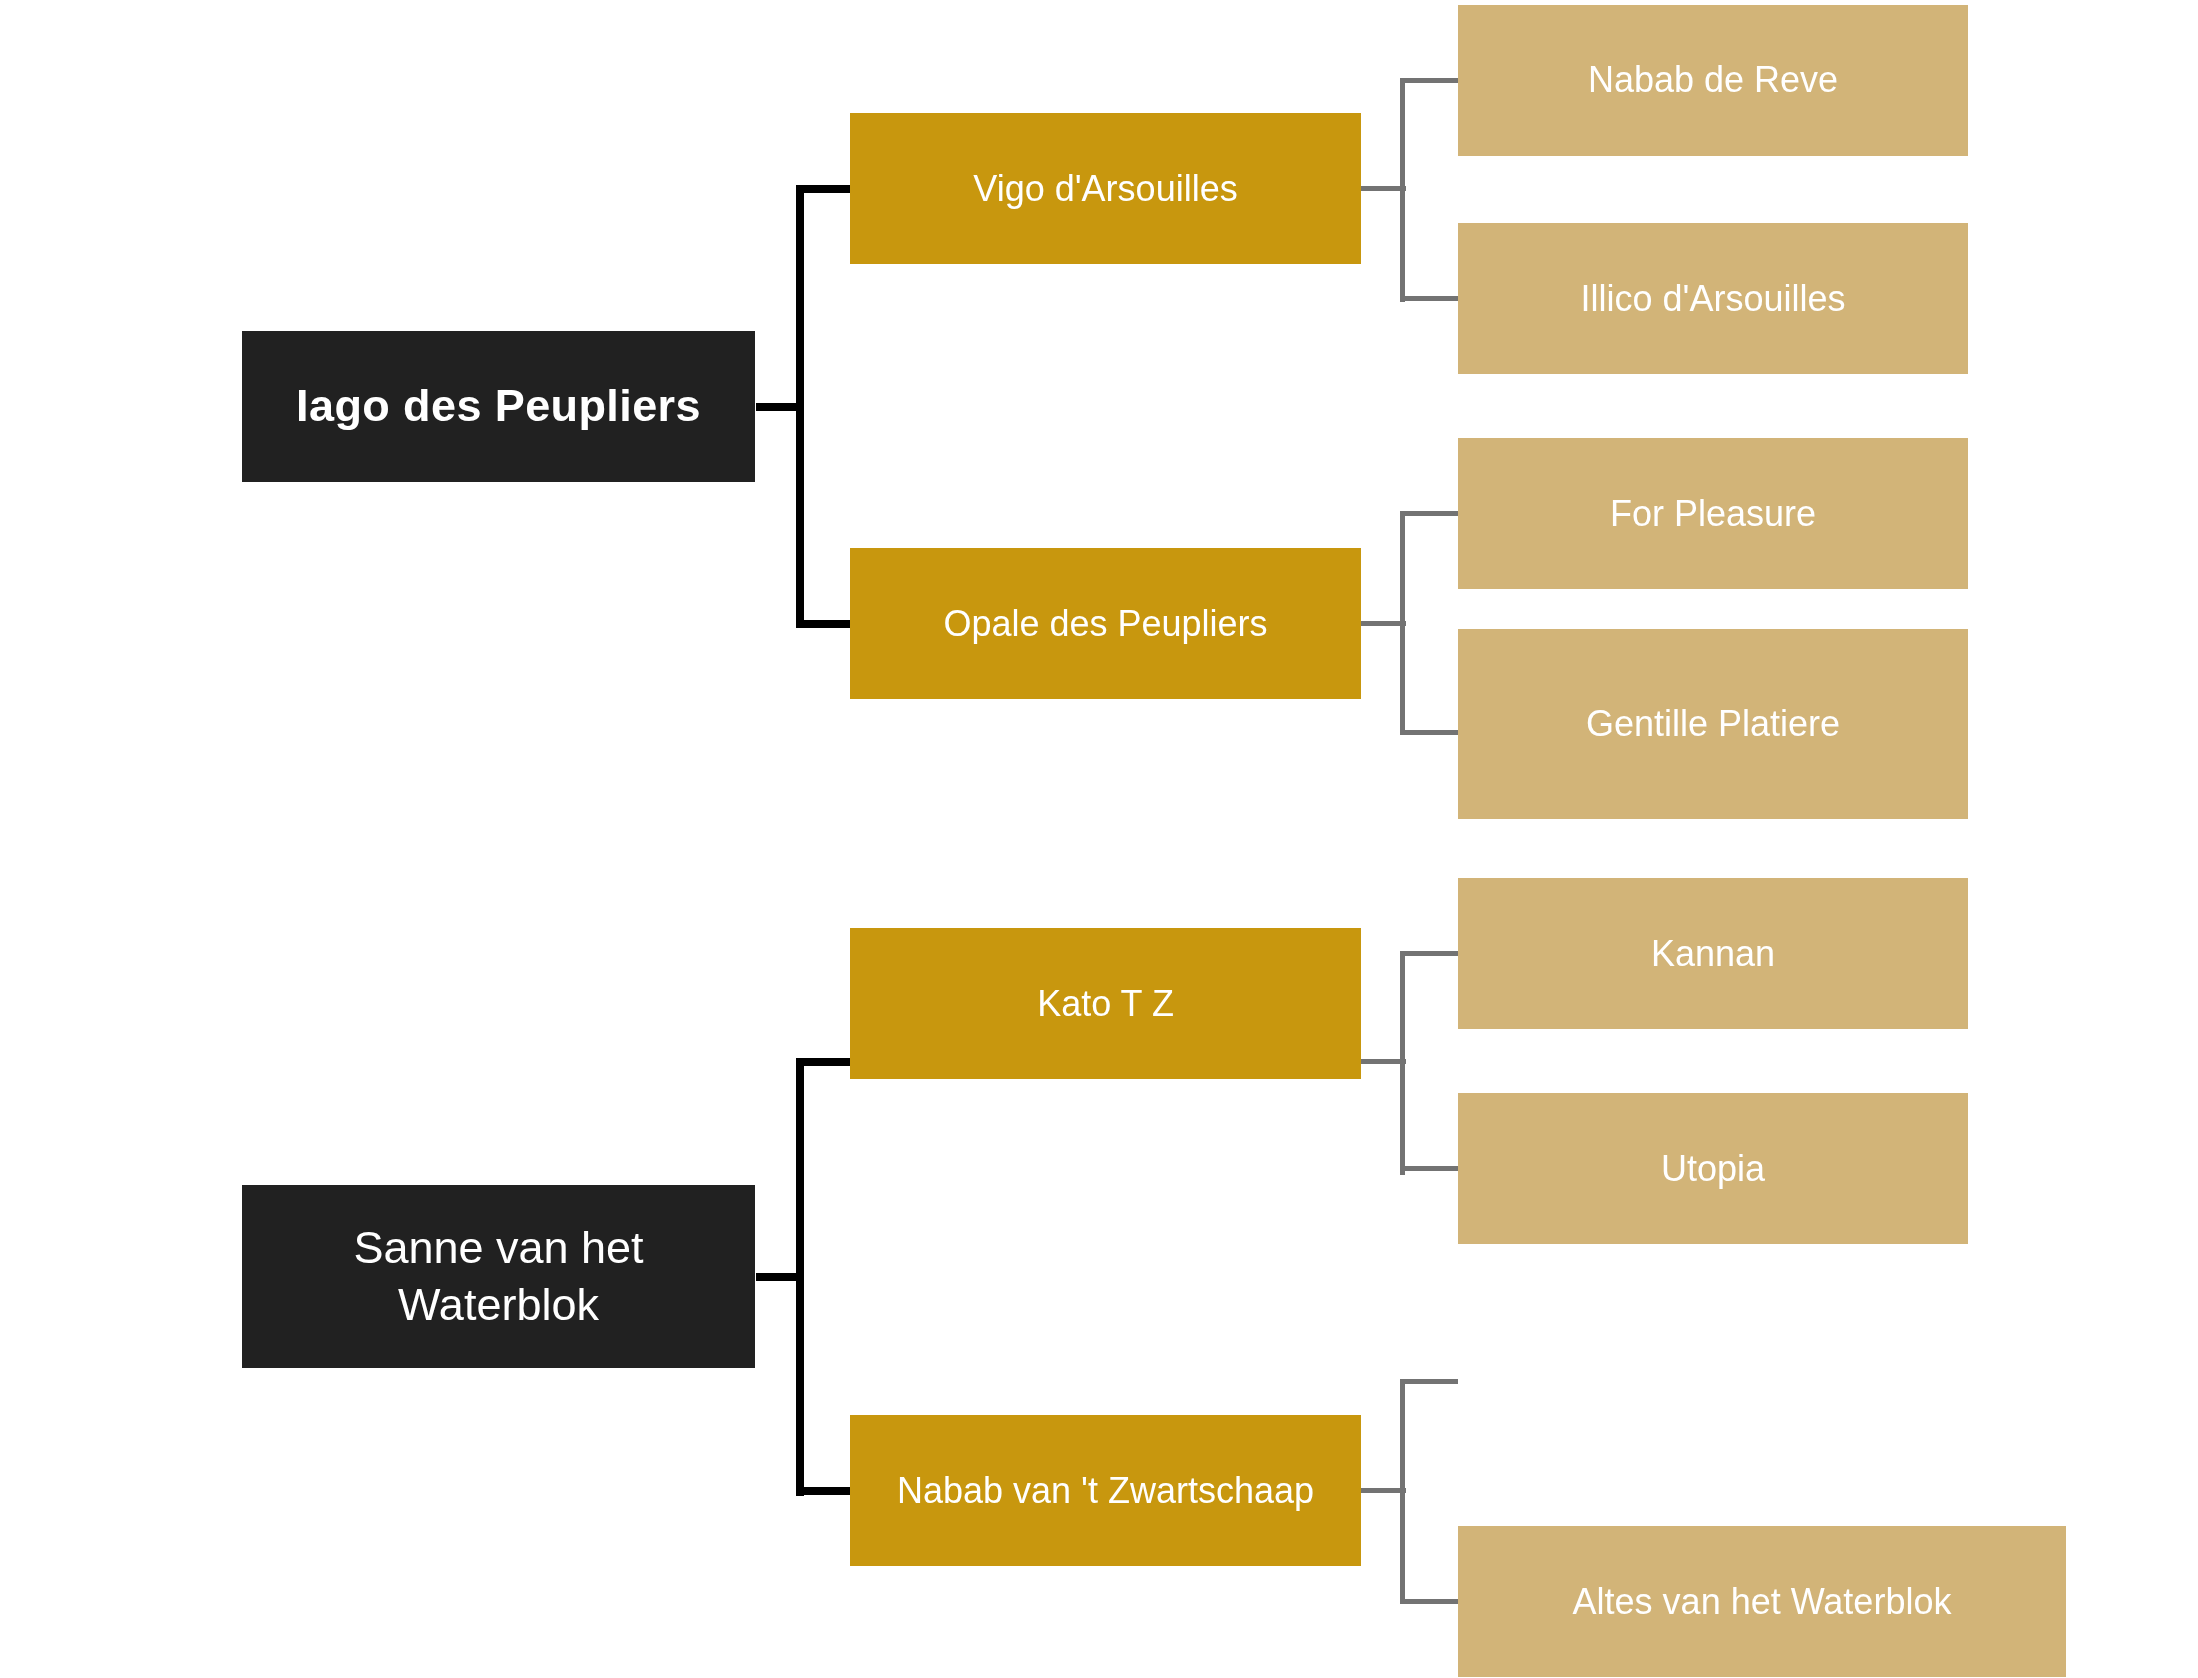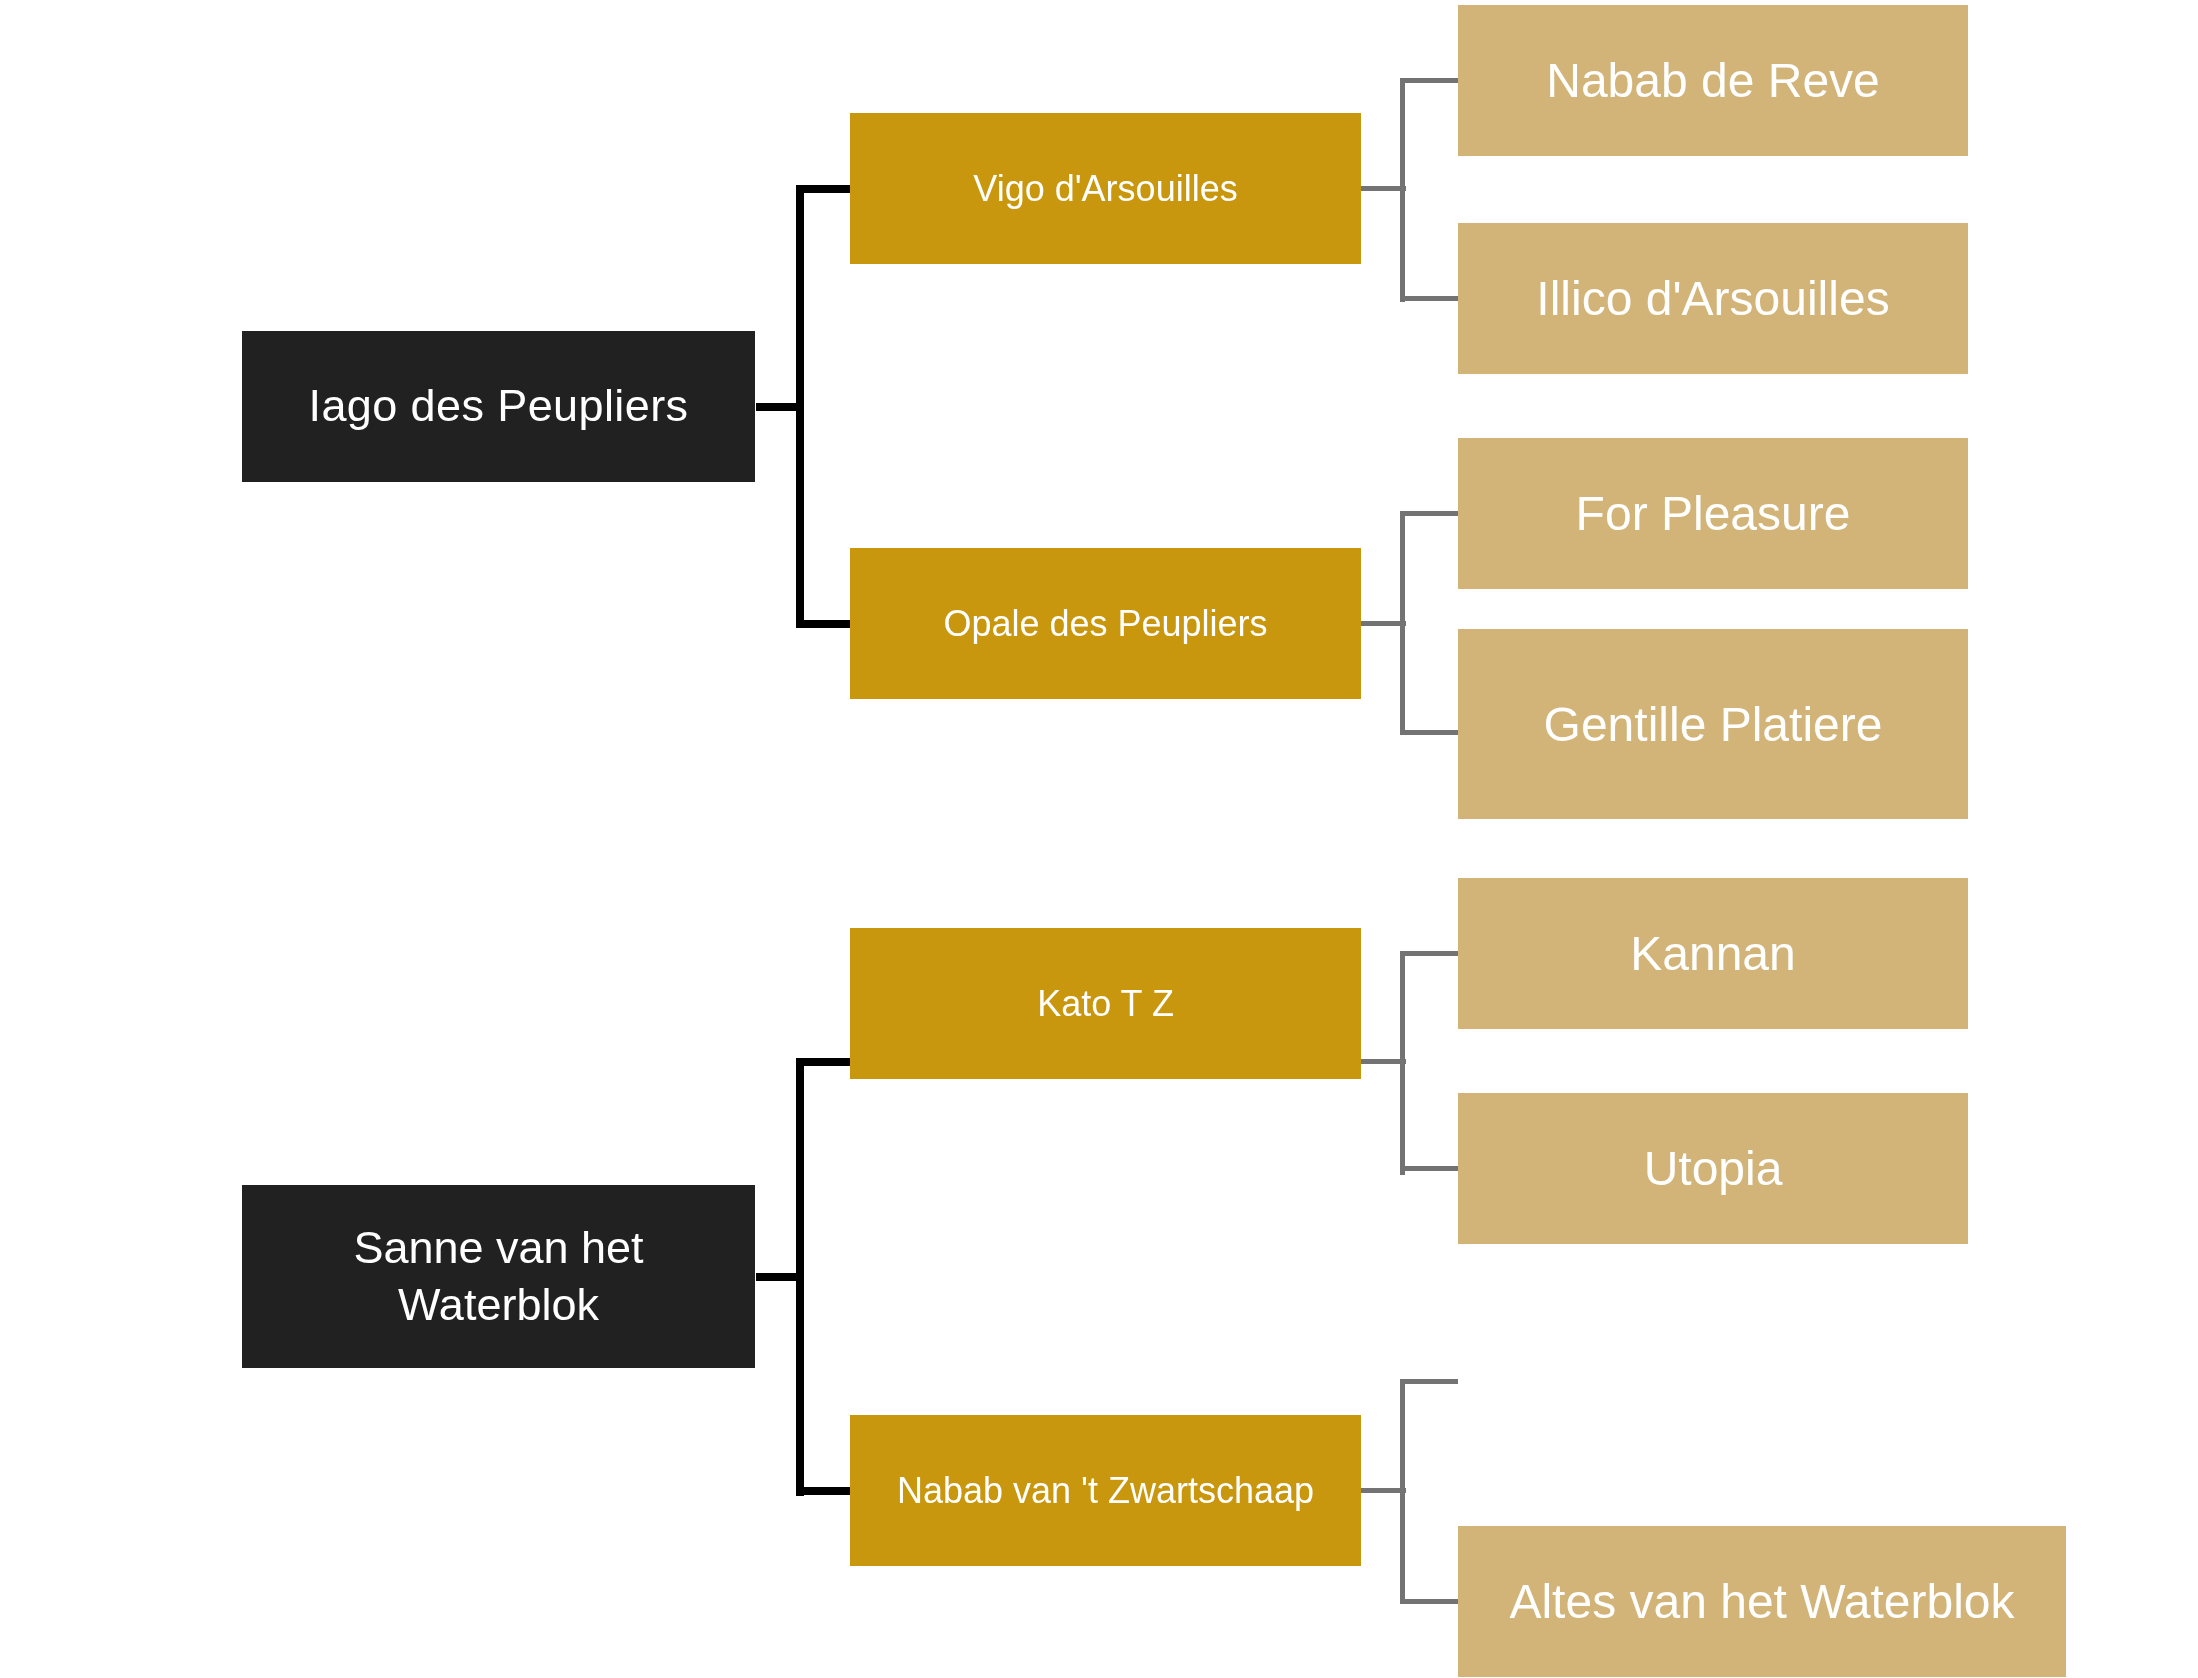--- a/index.html
+++ b/index.html
@@ -20,23 +20,23 @@
     font-family:"Liberation Sans", sans-serif;
   }
   .box{
     position:absolute;
     display:flex;align-items:center;justify-content:center;
     text-align:center;
     color:var(--text);
     box-sizing:border-box;
   }
   .subject{background:var(--subject-box);font-size:45px;padding:0 27px;line-height:1.25;}
-  .subject.bold{font-weight:400;letter-spacing:0.4px;}
+  .subject.bold{font-weight:700;letter-spacing:0.4px;}
   .parent{background:var(--parent-box);font-size:36px;padding:0 12.5px;}
-  .grandparent{background:var(--grandparent-box);font-size:48px;padding:0 12.5px;}
+  .grandparent{background:var(--grandparent-box);font-size:36px;padding:0 12.5px;}
   .conn{position:absolute;}
   .conn.black{background:var(--connector-primary);}
   .conn.gray{background:var(--connector-secondary);}
 </style>
 </head>
 <body>
 
 <div id="canvas">
 
   <div class="box subject bold" style="left:242px;top:331px;width:513px;height:151px">

